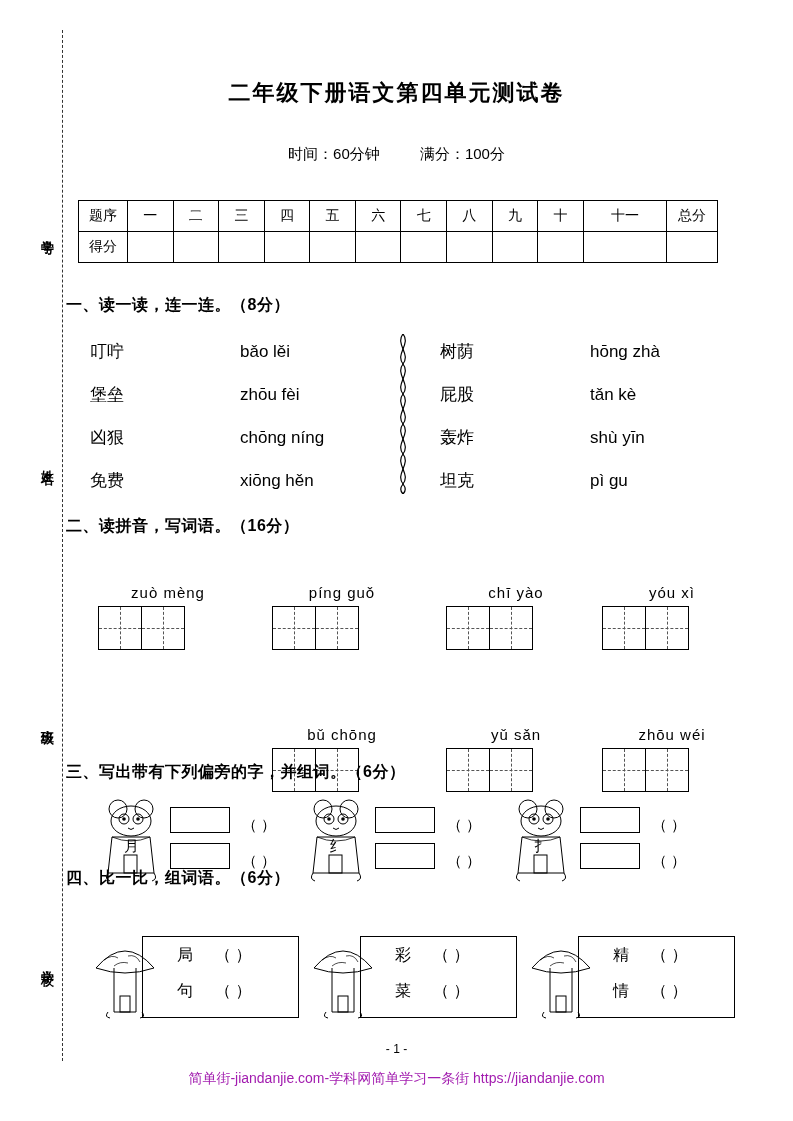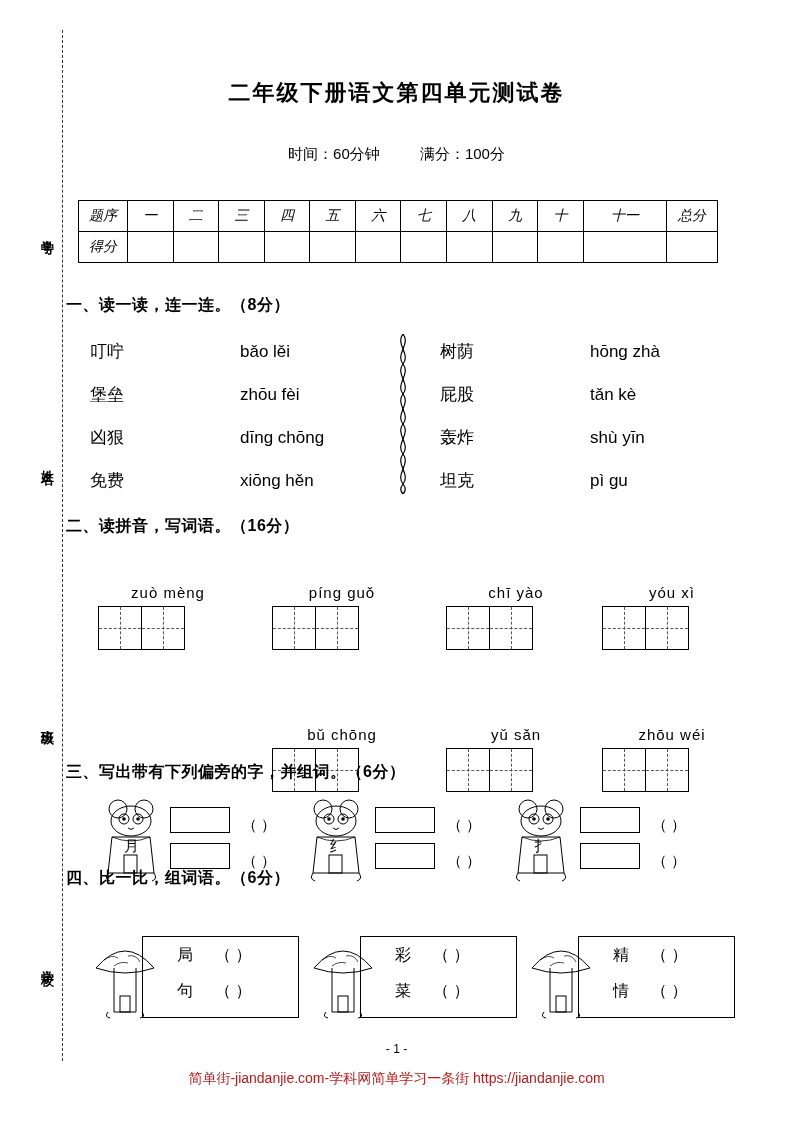--- a/index.html
+++ b/index.html
@@ -41,21 +41,21 @@
   }
   .subtitle span{margin:0 18px;}
 
   
   .score-table{
     position:absolute;left:78px;top:200px;width:640px;
     border-collapse:collapse;
   }
   .score-table td{
     border:1px solid #000;height:28px;text-align:center;
-    font-size:14px;font-family:"Liberation Sans",sans-serif;font-style:italic;
+    font-size:14px;font-family:"Liberation Sans",sans-serif;
   }
   .score-table td.head{width:46px;font-weight:normal;}
   .score-table td.last{width:48px;}
 
   .sec-head{
     position:absolute;left:66px;font-size:16px;font-weight:bold;
     font-family:"Liberation Sans",sans-serif;letter-spacing:0.5px;
   }
   .sec-head .pts{font-weight:bold;}
 
@@ -131,21 +131,21 @@
     font-family:"Liberation Sans",sans-serif;
   }
   .cmprow .pr{display:inline-block;width:60px;text-align:center;}
 
   .pagenum{
     position:absolute;left:0;right:0;top:1042px;text-align:center;font-size:12px;
     font-family:"Liberation Sans",sans-serif;
   }
   .footer{
     position:absolute;left:0;right:0;top:1070px;text-align:center;font-size:14px;
-    color:#b91c1c;font-family:"Liberation Sans",sans-serif;
+    color:#a21caf;font-family:"Liberation Sans",sans-serif;
   }
   svg{display:block;}
 </style>
 </head>
 <body>
 
 <div class="page">
 
   <div class="margin-line"></div>
 
@@ -204,21 +204,21 @@
   <div class="match">
     <div class="mcol" id="mc0">
       <div class="">叮咛</div>
       <div class="underlined">堡垒</div>
       <div>凶狠</div>
       <div>免费</div>
     </div>
     <div class="mcol py" id="mc1">
       <div>bǎo lěi</div>
       <div>zhōu fèi</div>
-      <div>dīng chōng</div>
+      <div>chōng níng</div>
       <div>xiōng hěn</div>
     </div>
 
     <div class="wave">
       <svg width="16" height="160" viewBox="0 0 16 160">
         <path d="M8 0 C 0 10, 16 20, 8 30 C 0 40, 16 50, 8 60 C 0 70, 16 80, 8 90 C 0 100, 16 110, 8 120 C 0 130, 16 140, 8 150 C 4 155, 6 158, 8 160" fill="none" stroke="#000" stroke-width="1.2"></path>
         <path d="M8 0 C 16 10, 0 20, 8 30 C 16 40, 0 50, 8 60 C 16 70, 0 80, 8 90 C 16 100, 0 110, 8 120 C 16 130, 0 140, 8 150 C 12 155, 10 158, 8 160" fill="none" stroke="#000" stroke-width="1.2"></path>
       </svg>
     </div>
 

